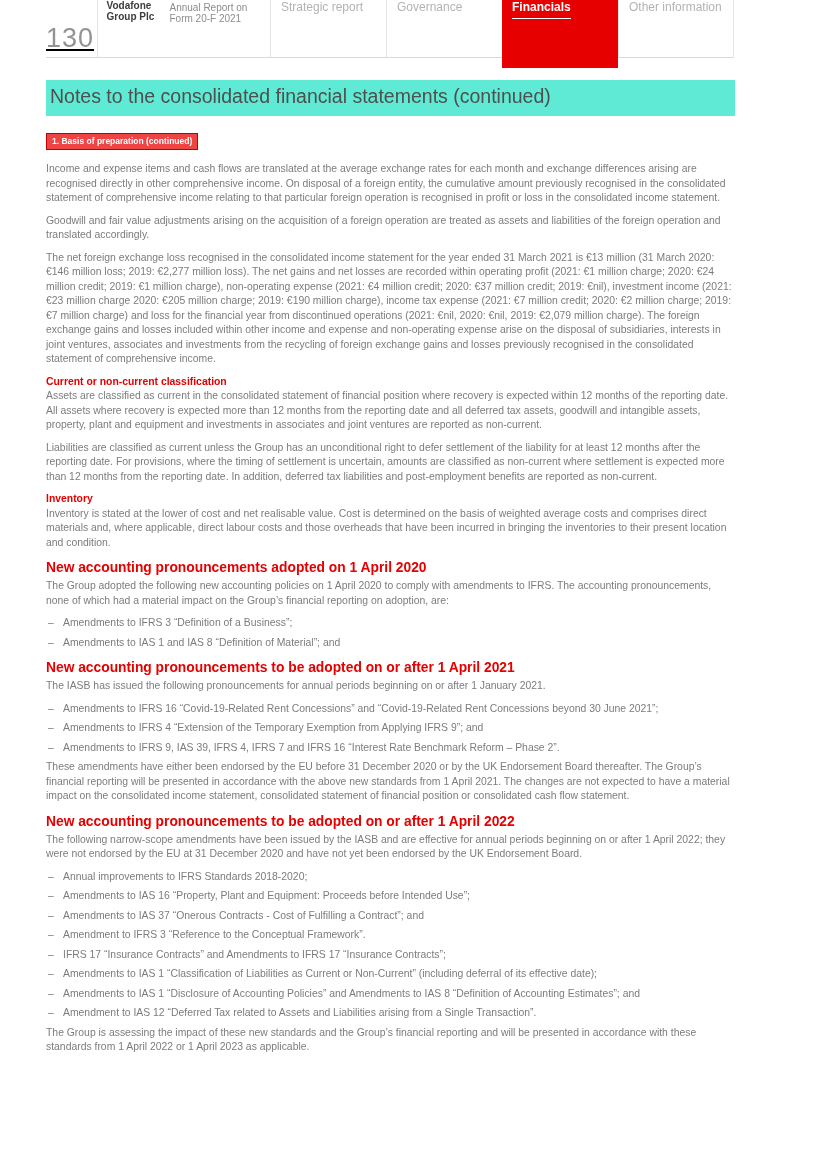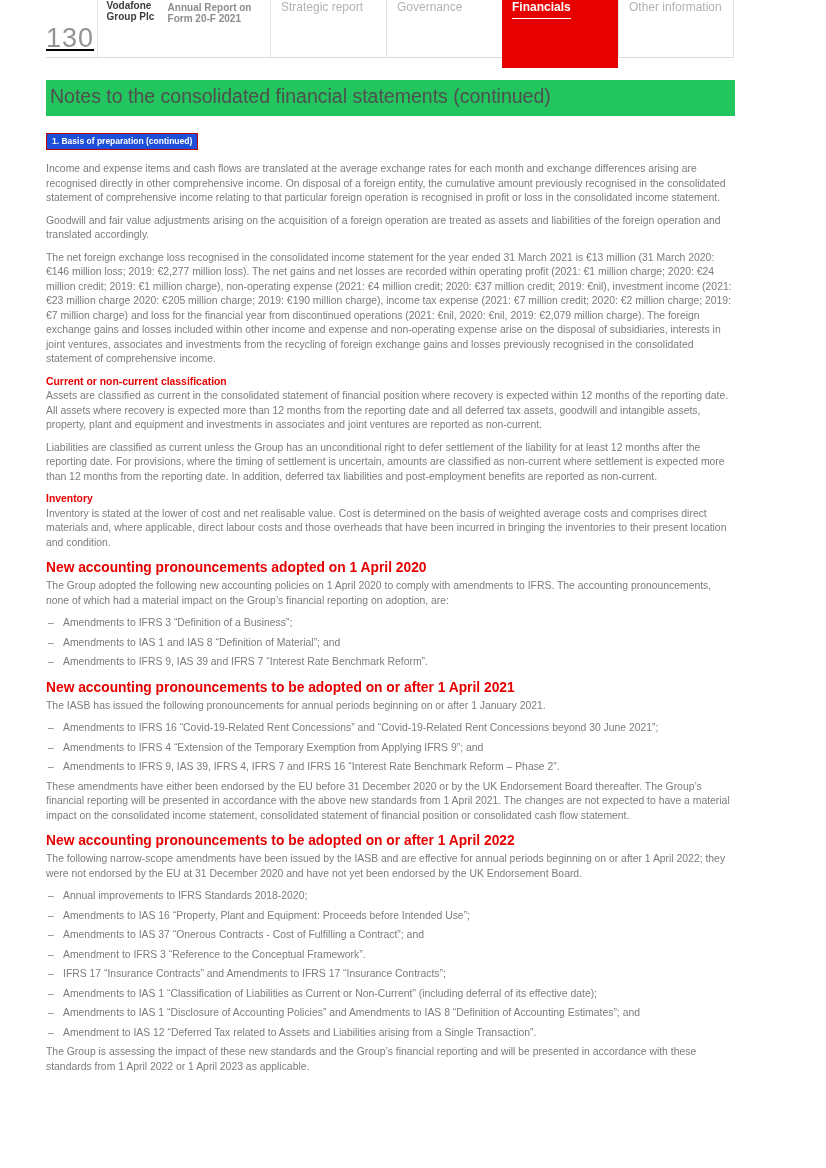--- a/index.html
+++ b/index.html
@@ -28,21 +28,21 @@
     text-decoration: underline;
   }
   .page-num { font-size: 27px; color: #939393; letter-spacing: 1px; line-height: 1; }
   .cell-brand {
     width: 175px;
     border-left: 1px solid #e4e4e4;
     display: flex; flex-direction: row; justify-content: flex-end;
     padding: 0 0 9px 9px;
   }
   .brand-name { font-size: 10px; font-weight: bold; color: #3c3c3c; }
-  .brand-sub  { font-size: 10px; color: #8d8d8d; margin-top: 2px; font-weight: bold; }
+  .brand-sub  { font-size: 10px; color: #8d8d8d; margin-top: 2px; }
   .tab {
     width: 116px;
     border-left: 1px solid #e4e4e4;
     display: flex; align-items: flex-start;
     padding: 0 0 12px 10px;
     font-size: 12px; color: #b3b3b3;
     cursor: default;
   }
   .tab.last { border-right: 1px solid #e4e4e4; }
   .tab.active {
@@ -54,29 +54,29 @@
   }
   .tab.active .tab-label {
     border-bottom: 1.5px solid #ffffff;
     padding-bottom: 4px;
   }
 
   
   .title-bar {
     margin: 22px 0 0 46px;
     width: 689px;
-    background: #22c55e;
+    background: #5eead4;
     padding: 5px 6px 8px 4px;
     font-size: 19.5px;
     color: #4f4f4f;
   }
   .badge {
     display: inline-block;
     margin: 17px 0 0 46px;
-    background: #1d4ed8;
+    background: #ef4444;
     border: 1px solid #bf0000;
     color: #ffffff;
     font-size: 8.5px; font-weight: bold;
     padding: 2px 5px 3px;
   }
 
   
   .body {
     margin: 12px 0 0 46px;
     width: 691px;
@@ -141,21 +141,20 @@
   <p>Liabilities are classified as current unless the Group has an unconditional right to defer settlement of the liability for at least 12 months after the reporting date. For provisions, where the timing of settlement is uncertain, amounts are classified as non-current where settlement is expected more than 12 months from the reporting date. In addition, deferred tax liabilities and post-employment benefits are reported as non-current.</p>
 
   <h3 class="sub-h">Inventory</h3>
   <p>Inventory is stated at the lower of cost and net realisable value. Cost is determined on the basis of weighted average costs and comprises direct materials and, where applicable, direct labour costs and those overheads that have been incurred in bringing the inventories to their present location and condition.</p>
 
   <h2 class="sec-h">New accounting pronouncements adopted on 1 April 2020</h2>
   <p>The Group adopted the following new accounting policies on 1 April 2020 to comply with amendments to IFRS. The accounting pronouncements, none of which had a material impact on the Group’s financial reporting on adoption, are:</p>
   <ul class="dash-list">
     <li>Amendments to IFRS 3 “Definition of a Business”;</li>
     <li>Amendments to IAS 1 and IAS 8 “Definition of Material”; and</li>
-    <li>Amendments to IFRS 9, IAS 39 and IFRS 7 “Interest Rate Benchmark Reform”.</li>
   </ul>
 
   <h2 class="sec-h">New accounting pronouncements to be adopted on or after 1 April 2021</h2>
   <p>The IASB has issued the following pronouncements for annual periods beginning on or after 1 January 2021.</p>
   <ul class="dash-list">
     <li>Amendments to IFRS 16 “Covid-19-Related Rent Concessions” and “Covid-19-Related Rent Concessions beyond 30 June 2021”;</li>
     <li>Amendments to IFRS 4 “Extension of the Temporary Exemption from Applying IFRS 9”; and</li>
     <li>Amendments to IFRS 9, IAS 39, IFRS 4, IFRS 7 and IFRS 16 “Interest Rate Benchmark Reform – Phase 2”.</li>
   </ul>
   <p>These amendments have either been endorsed by the EU before 31 December 2020 or by the UK Endorsement Board thereafter. The Group’s financial reporting will be presented in accordance with the above new standards from 1 April 2021. The changes are not expected to have a material impact on the consolidated income statement, consolidated statement of financial position or consolidated cash flow statement.</p>

